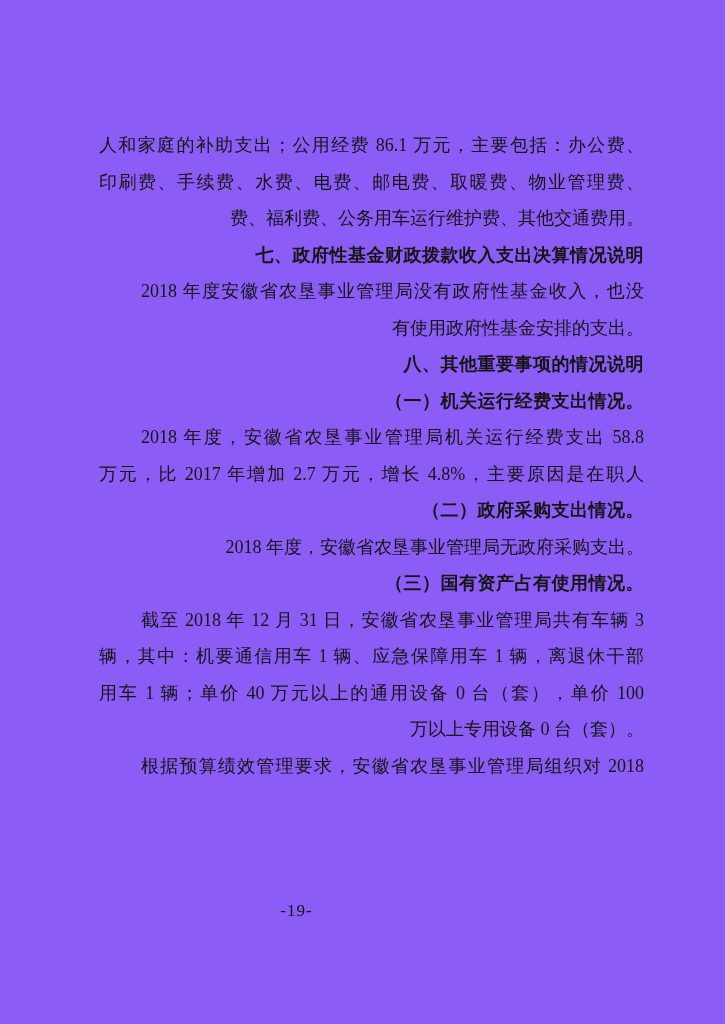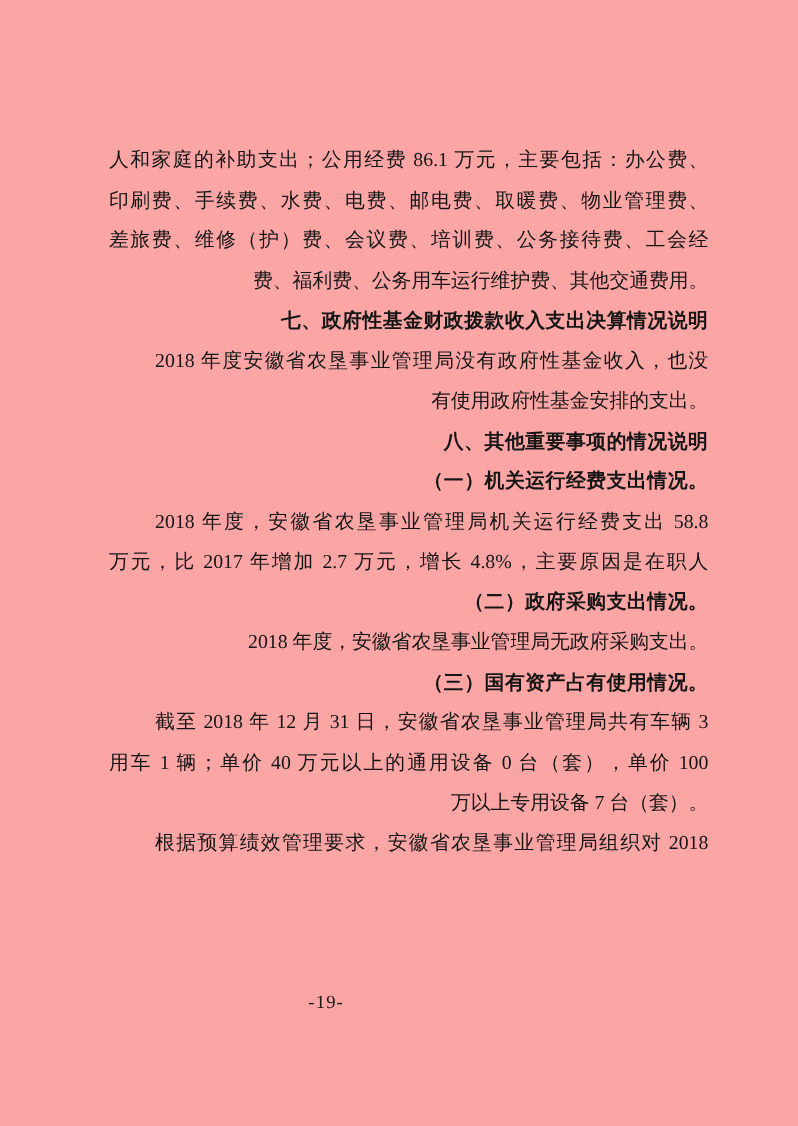--- a/index.html
+++ b/index.html
@@ -14,21 +14,21 @@
     font-family: "Liberation Serif", "DejaVu Serif", serif;
     position: relative;
     overflow: hidden;
   }
   .page {
     position: absolute;
     left: 0;
     top: 0;
     width: 725px;
     height: 1024px;
-    background: #fca5a5;
+    background: #8b5cf6;
   }
   .content {
     position: absolute;
     left: 99px;
     top: 127px;
     width: 545px;
     font-size: 18px;
   }
   .line {
     height: 36.5px;
@@ -65,33 +65,33 @@
     letter-spacing: 1px;
   }
 </style>
 </head>
 <body>
 
 <div class="page">
   <main class="content">
       <div class="line just">人和家庭的补助支出；公用经费 86.1 万元，主要包括：办公费、</div>
       <div class="line just">印刷费、手续费、水费、电费、邮电费、取暖费、物业管理费、</div>
-      <div class="line just">差旅费、维修（护）费、会议费、培训费、公务接待费、工会经</div>
       <div class="line">费、福利费、公务用车运行维护费、其他交通费用。</div>
       <div class="line indent h1">七、政府性基金财政拨款收入支出决算情况说明</div>
       <div class="line indent just">2018 年度安徽省农垦事业管理局没有政府性基金收入，也没</div>
       <div class="line">有使用政府性基金安排的支出。</div>
       <div class="line indent h1">八、其他重要事项的情况说明</div>
       <div class="line indent h2">（一）机关运行经费支出情况。</div>
       <div class="line indent just">2018 年度，安徽省农垦事业管理局机关运行经费支出 58.8</div>
       <div class="line just">万元，比 2017 年增加 2.7 万元，增长 4.8%，主要原因是在职人</div>
       <div class="line indent h2">（二）政府采购支出情况。</div>
       <div class="line indent">2018 年度，安徽省农垦事业管理局无政府采购支出。</div>
       <div class="line indent h2">（三）国有资产占有使用情况。</div>
       <div class="line indent just">截至 2018 年 12 月 31 日，安徽省农垦事业管理局共有车辆 3</div>
+      <div class="line just">辆，其中：机要通信用车 1 辆、应急保障用车 1 辆，离退休干部</div>
       <div class="line just">用车 1 辆；单价 40 万元以上的通用设备 0 台（套），单价 100</div>
-      <div class="line">万以上专用设备 7 台（套）。</div>
+      <div class="line">万以上专用设备 0 台（套）。</div>
       <div class="line indent just">根据预算绩效管理要求，安徽省农垦事业管理局组织对 2018</div>
     </main>
   <footer class="page-footer">
     <span>-19-</span>
   </footer>
 </div>
 
 </body></html>

